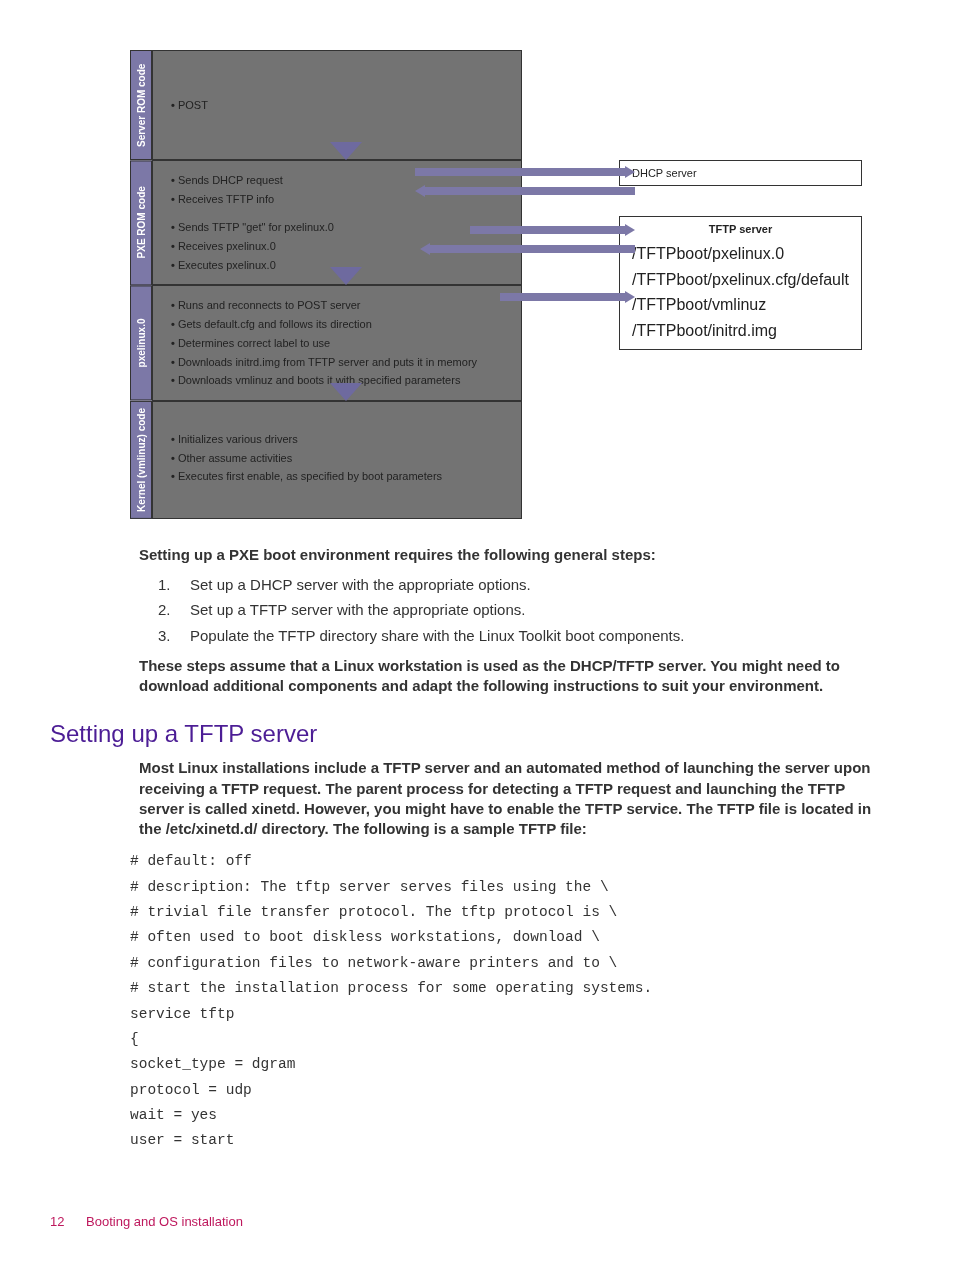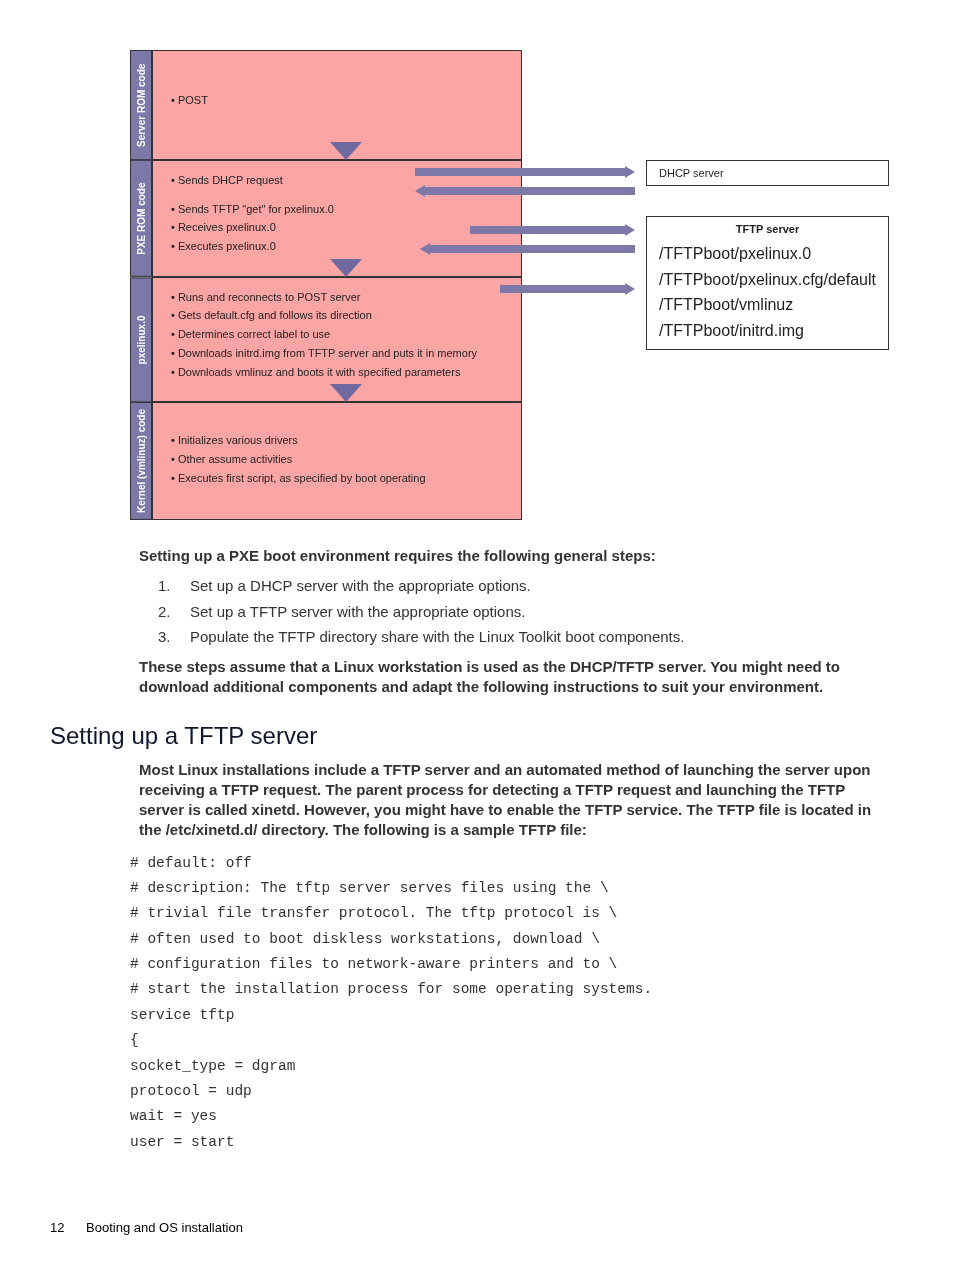--- a/index.html
+++ b/index.html
@@ -35,23 +35,23 @@
     font-weight: bold;
     display: flex;
     align-items: center;
     justify-content: center;
     writing-mode: vertical-rl;
     transform: rotate(180deg);
     border: 1px solid #333;
   }
   .stage-box {
     border: 1px solid #333;
-    background: #fca5a5;
+    background: #737373;
     flex: 0 0 370px;
-    padding: 10px 14px 20px 18px;
+    padding: 10px 14px 10px 18px;
     font-size: 11px;
     line-height: 1.7;
     position: relative;
   }
   .stage-box ul, .stage-box li { list-style: none; }
   .stage-box li::before { content: "• "; font-weight: bold; }
   .arrow-down {
     width: 0; height: 0;
     border-left: 16px solid transparent;
     border-right: 16px solid transparent;
@@ -60,21 +60,21 @@
     position: relative;
     z-index: 2;
   }
   .arrow-stem {
     width: 14px; height: 14px; background: #6e6a9f;
     margin-left: 209px; margin-top: -32px; margin-bottom: 0;
   }
 
   .right-col {
     position: absolute;
-    left: 516px;
+    left: 489px;
     top: 0;
   }
   .server-box {
     border: 1px solid #333;
     background: #fff;
     font-size: 11px;
     padding: 6px 12px;
     margin-bottom: 30px;
   }
   .tftp-details {
@@ -112,40 +112,40 @@
     margin-right: 10px;
     font-size: 15px;
     line-height: 1.35;
     color: #333;
   }
   .body-text p { margin: 10px 9px; font-weight: bold; }
   .ol { margin: 6px 0 6px 28px; }
   .ol .li { display: flex; margin: 5px 0; }
   .ol .num { width: 32px; flex-shrink: 0; }
   h2.section {
-    color: #0f172a;
+    color: #4c1d95;
     font-weight: normal;
     font-size: 24px;
     margin: 24px 0 8px 0;
     font-family: Arial, sans-serif;
   }
   .code {
     font-family: "Courier New", monospace;
     font-size: 14.5px;
     line-height: 1.75;
     margin-left: 80px;
     white-space: pre;
     color: #333;
   }
   .footer {
     position: absolute;
-    bottom: 36px;
+    bottom: 42px;
     left: 50px;
     font-size: 13px;
-    color: #000000;
+    color: #be185d;
   }
   .footer .pnum { margin-right: 18px; }
 </style>
 </head>
 <body>
 
 <div class="page">
 
   <div class="diagram">
 
@@ -158,20 +158,21 @@
       </div>
     </div>
     <div class="arrow-stem"></div>
       <div class="arrow-down"></div>
 
     <div class="stage-row" style="position:relative;">
       <div class="vlabel">PXE ROM code</div>
       <div class="stage-box">
         <ul>
           <li>Sends DHCP request</li>
+          <li>Receives TFTP info</li>
         </ul>
         <div style="height:10px;"></div>
         <ul>
           <li>Sends TFTP "get" for pxelinux.0</li>
           <li>Receives pxelinux.0</li>
           <li>Executes pxelinux.0</li>
         </ul>
       </div>
 
       <div class="hbar" style="left:285px; top:8px; width:110px;"></div>
@@ -221,21 +222,21 @@
     </div>
     <div class="arrow-stem"></div>
       <div class="arrow-down"></div>
 
     <div class="stage-row">
       <div class="vlabel" style="padding:6px 0;">Kernel (vmlinuz) code</div>
       <div class="stage-box" style="padding-top:28px; padding-bottom:28px;">
         <ul>
           <li>Initializes various drivers</li>
           <li>Other assume activities</li>
-          <li>Executes first script, as specified by boot operating</li>
+          <li>Executes first enable, as specified by boot parameters</li>
         </ul>
       </div>
     </div>
   </div>
 
   <div class="body-text" style="margin-top:26px;">
     <p>Setting up a PXE boot environment requires the following general steps:</p>
     <div class="ol">
       <div class="li">
           <span class="num">1.</span>

